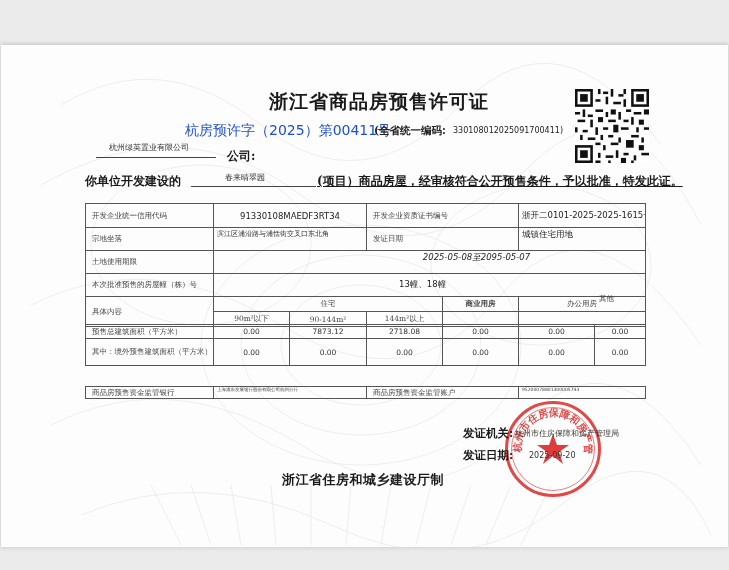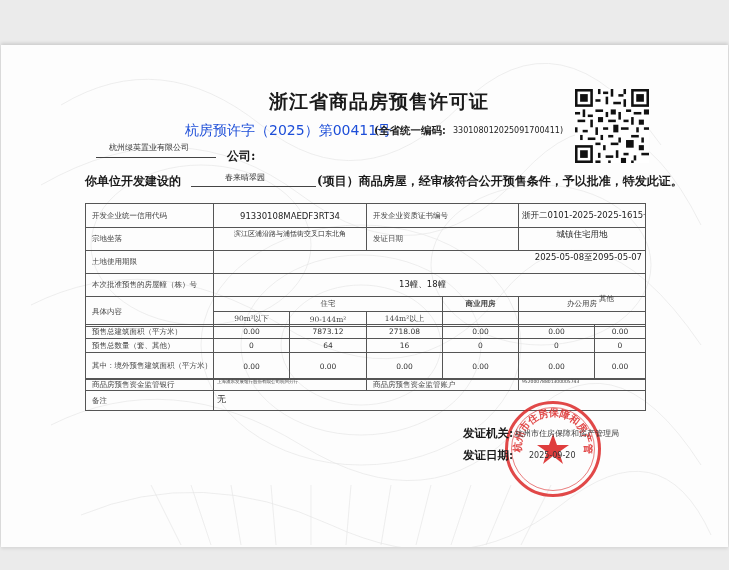--- a/index.html
+++ b/index.html
@@ -29,21 +29,21 @@
     border-collapse: collapse; table-layout: fixed;
   }
   table.permit td {
     border: 1px solid #555; font-size: 7.5px; color: #333; padding: 0 3px;
     vertical-align: middle; overflow: hidden; white-space: nowrap;
   }
   table.permit td.lbl { font-family: "DejaVu Serif", serif; color: #444; padding-left: 6px; }
   table.permit td.c { text-align: center; }
   table.permit td.val { font-size: 8.5px; color: #222; }
   table.permit td.tiny { font-size: 4.5px; color: #444; vertical-align: top; }
-  table.permit td.top { vertical-align: top; text-align: center; padding-top: 1px; }
+  table.permit td.top { vertical-align: top; text-align: left; padding-top: 1px; }
 
   .stamp {
     position: absolute; left: 504px; top: 400px; width: 96px; height: 96px;
     border-radius: 50%; border: 3px solid rgba(220,40,40,0.85);
   }
   .stamp-inner {
     position: absolute; left: 3px; top: 3px; right: 3px; bottom: 3px;
     border-radius: 50%; border: 1px solid rgba(220,40,40,0.6);
   }
   .stamp svg { position: absolute; left: 0; top: 0; }
@@ -151,21 +151,21 @@
     </svg>
   </div>
 
   <div class="abs small" style="left:108px; top:97px;">杭州绿英置业有限公司</div>
   <div class="underline" style="left:95px; top:112px; width:120px;"></div>
   <div class="abs serif-b" style="left:226px; top:103px;">公司:</div>
 
   <div class="abs serif-b" style="left:84px; top:128px;">你单位开发建设的</div>
   <div class="abs small" style="left:224px; top:127px;">春来晴翠园</div>
   <div class="underline" style="left:190px; top:141px; width:125px;"></div>
-  <div class="abs serif-b" style="left:316px; top:128px;">(项目）商品房屋，经审核符合公开预售条件，予以批准，特发此证。</div>
+  <div class="abs serif-b" style="left:316px; top:128px;text-decoration:underline;">(项目）商品房屋，经审核符合公开预售条件，予以批准，特发此证。</div>
 
   <table class="permit" style="top:158px;">
     <colgroup>
       <col style="width:128px">
         <col style="width:76px">
         <col style="width:77px">
         <col style="width:76px">
         <col style="width:76px">
         <col style="width:127px">
     </colgroup>
@@ -177,21 +177,21 @@
       <td class="c val">浙开二0101-2025-2025-1615号</td>
     </tr>
     <tr style="height:23px">
       <td class="lbl">宗地坐落</td>
       <td class="top" colspan="2" style="font-size:7px;">滨江区浦沿路与浦恬街交叉口东北角</td>
       <td class="lbl" colspan="2">发证日期</td>
       <td class="top val">城镇住宅用地</td>
     </tr>
     <tr style="height:23px">
       <td class="lbl">土地使用期限</td>
-      <td class="top val" colspan="5" style="text-align:right; padding-left:97px;">2025-05-08至2095-05-07</td>
+      <td class="top val" colspan="5" style="text-align:center; padding-left:97px;font-style:italic;">2025-05-08至2095-05-07</td>
     </tr>
     <tr style="height:23px">
       <td class="lbl">本次批准预售的房屋幢（栋）号</td>
       <td class="val" colspan="5" style="padding-left:185px;">13幢、18幢</td>
     </tr>
     <tr style="height:15px">
       <td class="lbl" rowspan="2">具体内容</td>
       <td class="c lbl" colspan="3" style="padding-left:3px;">住宅</td>
       <td class="c lbl" style="padding-left:3px;font-weight:bold;">商业用房</td>
       <td class="c lbl" style="padding-left:3px;">办公用房</td>
@@ -219,73 +219,61 @@
     <tbody>
         <tr style="height:14px">
       <td class="lbl">预售总建筑面积（平方米）</td>
       <td class="c">0.00</td>
       <td class="c">7873.12</td>
       <td class="c">2718.08</td>
       <td class="c">0.00</td>
       <td class="c">0.00</td>
       <td class="c">0.00</td>
     </tr>
-    <tr style="height:14px">
-      <td class="lbl">预售总数量（套、其他）</td>
-      <td class="c">0</td>
-      <td class="c">64</td>
-      <td class="c">16</td>
-      <td class="c">0</td>
-      <td class="c">0</td>
-      <td class="c">0</td>
-    </tr>
     <tr style="height:27px">
       <td class="lbl">其中：境外预售建筑面积（平方米）</td>
       <td class="c">0.00</td>
       <td class="c">0.00</td>
       <td class="c">0.00</td>
       <td class="c">0.00</td>
       <td class="c">0.00</td>
       <td class="c">0.00</td>
     </tr>
   </tbody>
     </table>
 
   <div class="abs" style="left:567px; top:249px; width:77px; text-align:center; font-family:'DejaVu Serif',serif; font-size:7.5px; color:#444;">其他</div>
 
-  <table class="permit" style="top:333px;">
+  <table class="permit" style="top:341px;">
     <colgroup>
       <col style="width:128px">
         <col style="width:153px">
         <col style="width:152px">
         <col style="width:127px">
     </colgroup>
     <tbody>
         <tr style="height:12px">
       <td class="lbl">商品房预售资金监管银行</td>
       <td class="tiny">上海浦东发展银行股份有限公司杭州分行</td>
       <td class="lbl">商品房预售资金监管账户</td>
       <td class="tiny">95200078801300005743</td>
     </tr>
-    <tr style="height:20px">
-      <td class="lbl">备注</td>
-      <td colspan="3" style="font-size:9px; vertical-align:top; padding-top:2px;">无</td>
-    </tr>
   </tbody>
     </table>
 
   <div class="stamp" style="top:356px;">
     <div class="stamp-inner"></div>
     <svg width="90" height="90" viewBox="0 0 90 90">
       <polygon points="45,30 49,41 61,41 51,48 55,60 45,52 35,60 39,48 29,41 41,41" fill="rgba(220,40,40,0.9)"></polygon>
       <path id="arc" d="M14,52 A32,32 0 1,1 76,52" fill="none"></path>
       <text font-size="10" font-weight="bold" fill="rgba(220,40,40,0.85)" font-family="DejaVu Sans, sans-serif">
         <textPath href="#arc" startOffset="4">杭州市住房保障和房产管理局</textPath>
       </text>
     </svg>
   </div>
 
   <div class="abs issuer-label" style="left:462px; top:381px;">发证机关:</div>
   <div class="abs issuer-val" style="left:514px; top:383px;">杭州市住房保障和房产管理局</div>
   <div class="abs issuer-label" style="left:462px; top:403px;">发证日期:</div>
   <div class="abs issuer-val" style="left:528px; top:406px;">2025-09-20</div>
 
+  <div class="abs footer" style="left:281px; top:426px;">浙江省住房和城乡建设厅制</div>
 </div>
 
 </body></html>

